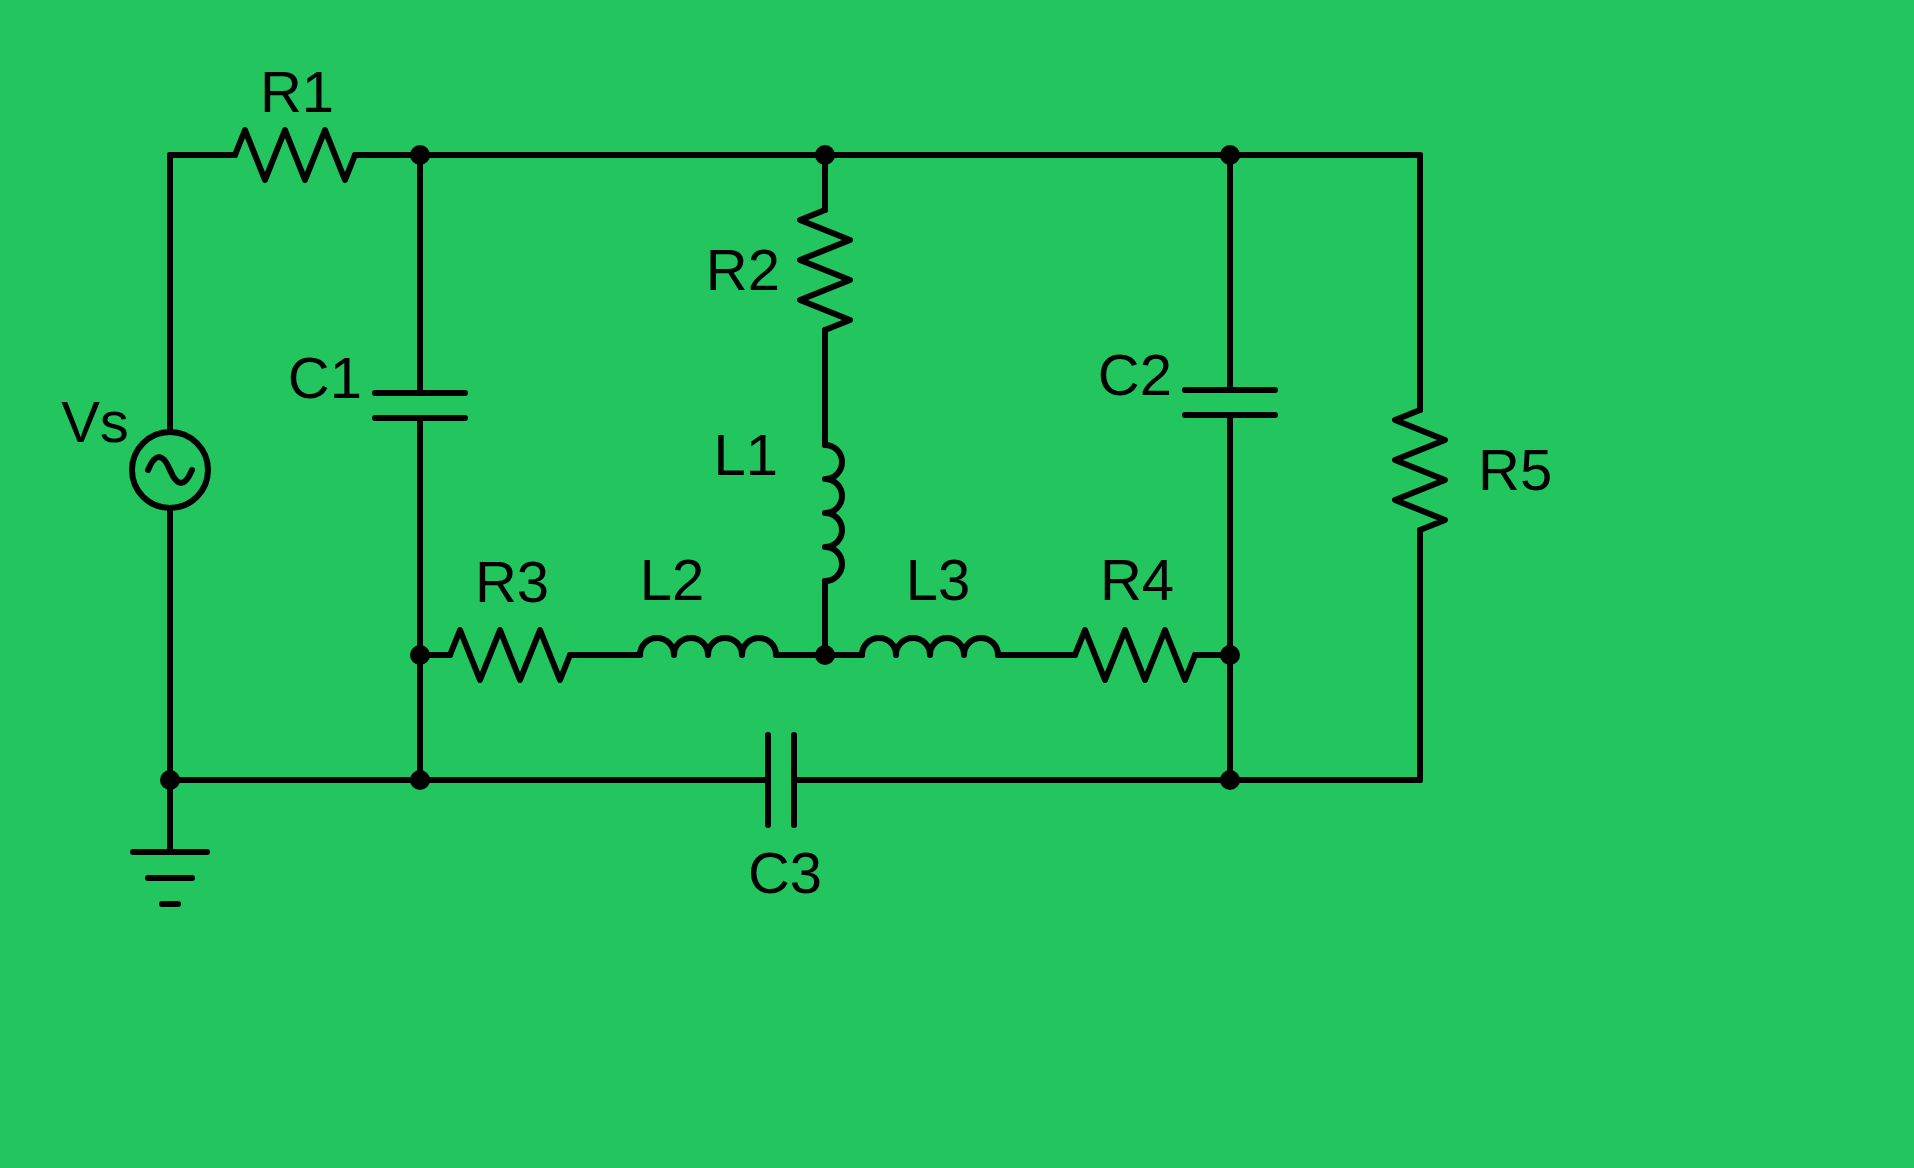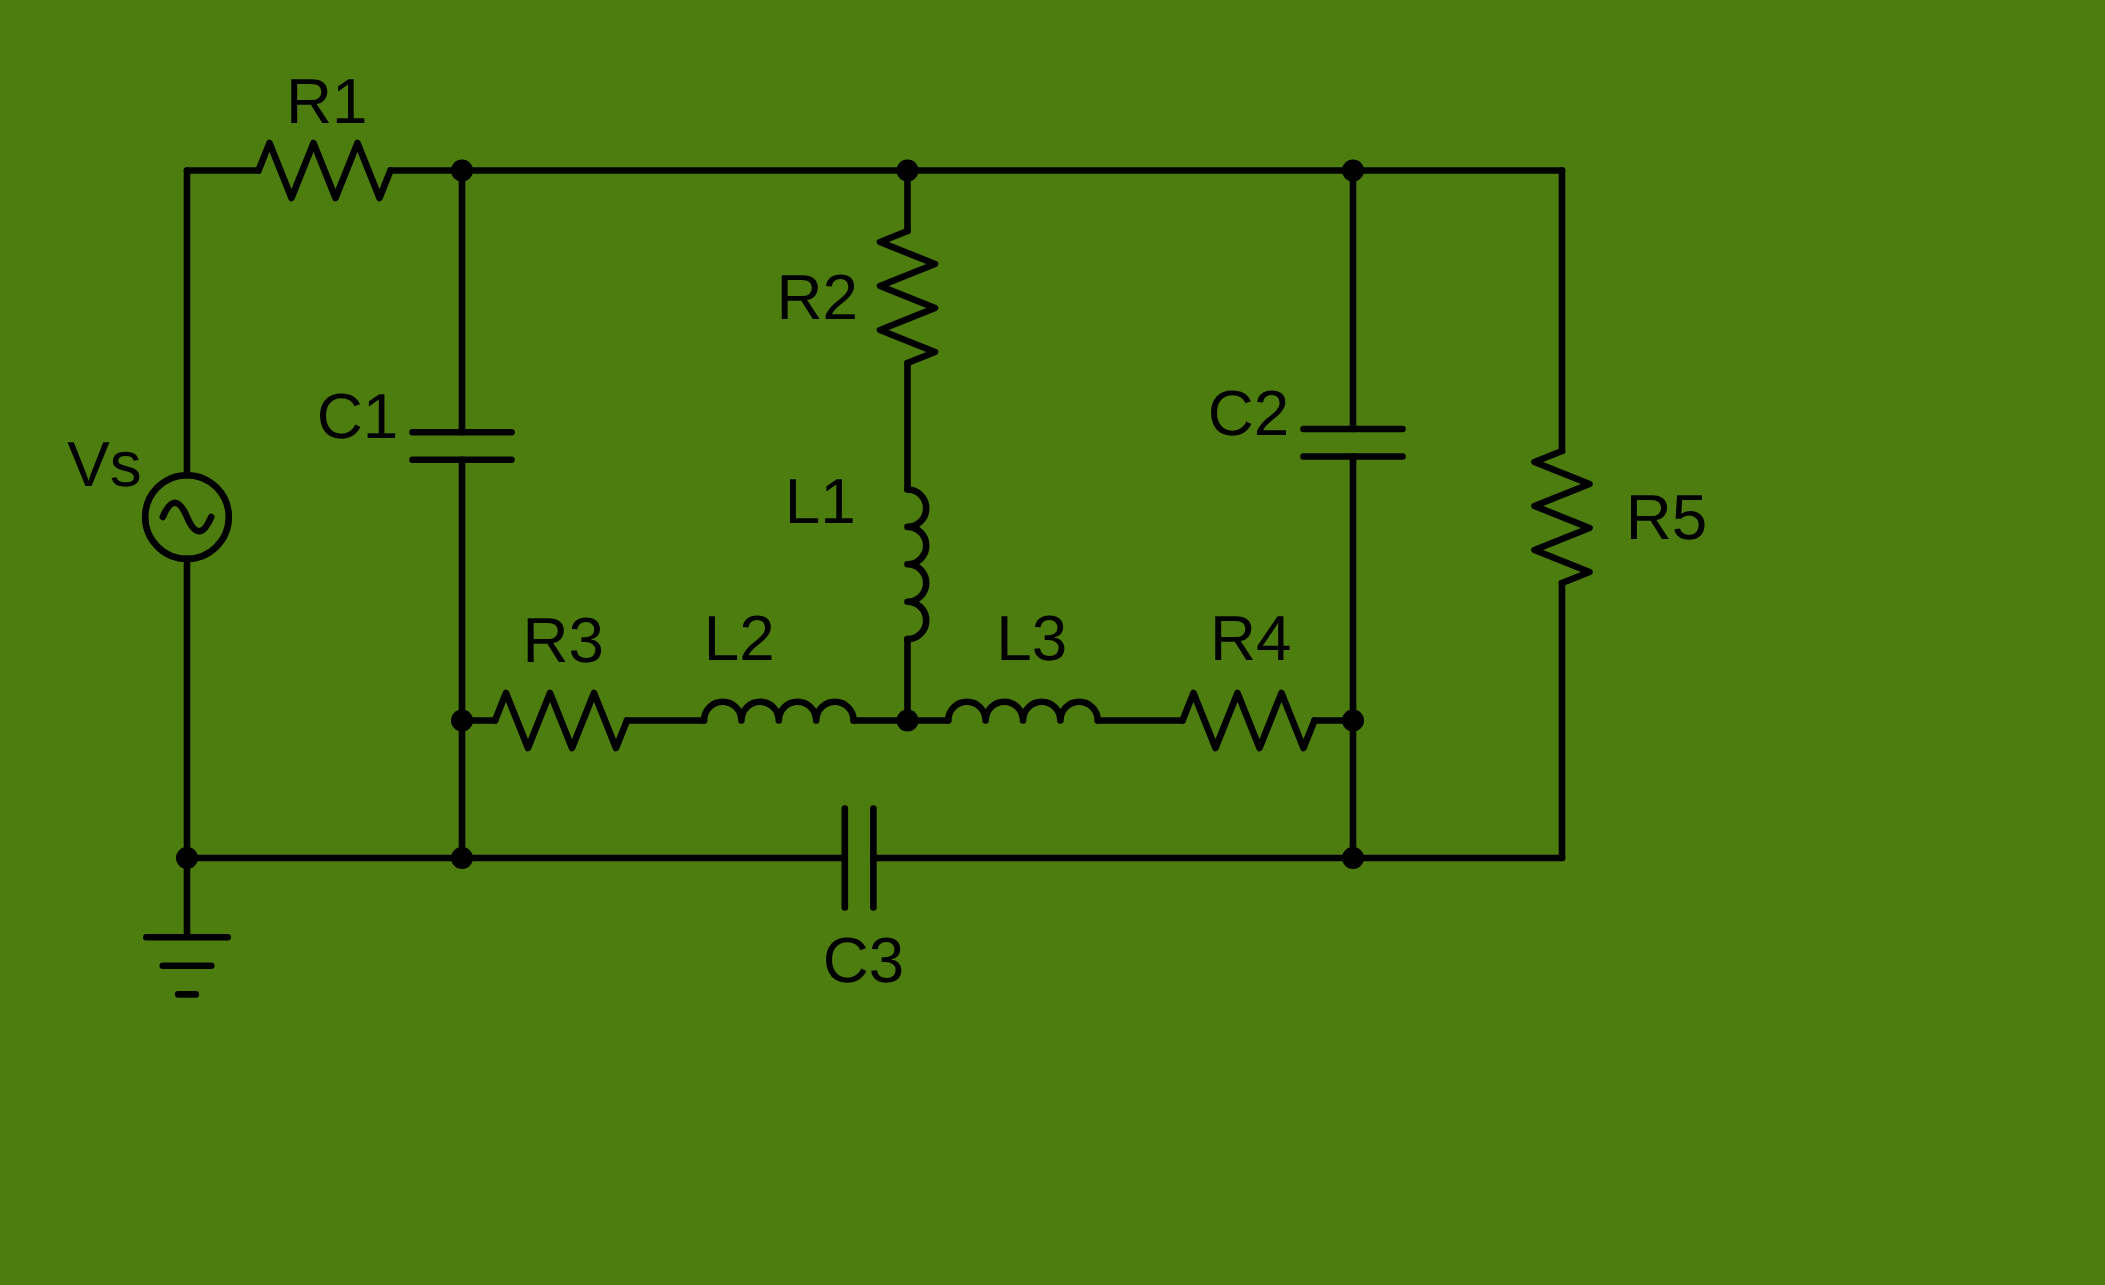--- a/index.html
+++ b/index.html
@@ -7,21 +7,21 @@
     padding: 0;
     background: #ffffff;
     width: 1914px;
     height: 1168px;
     overflow: hidden;
     font-family: "Liberation Sans", sans-serif;
   }
   .schematic-wrap {
     width: 1914px;
     height: 1168px;
-    background: #4d7c0f;
+    background: #22c55e;
   }
   svg .wire {
     stroke: #000000;
     stroke-width: 6;
     fill: none;
     stroke-linecap: round;
     stroke-linejoin: round;
   }
   svg .node {
     fill: #000000;

